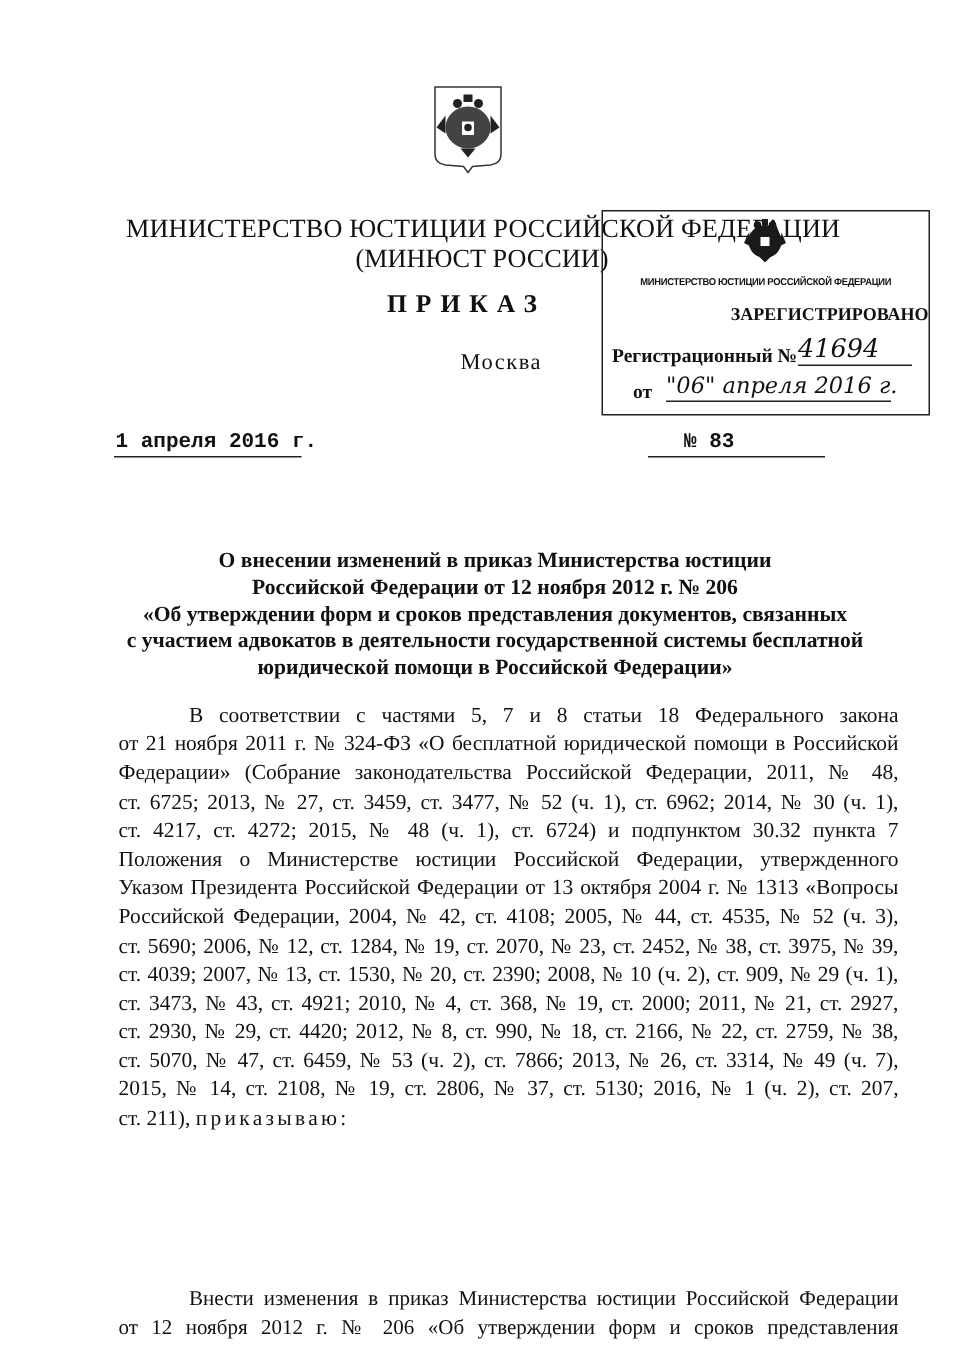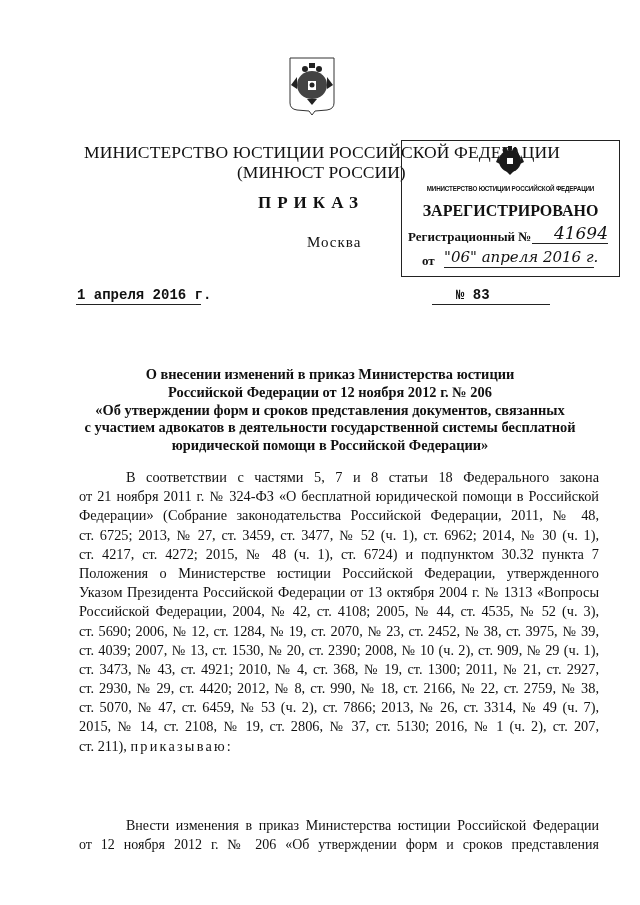--- a/index.html
+++ b/index.html
@@ -10,37 +10,37 @@
   .prikaz { position: absolute; left: 258px; top: 193px; font-size: 17px; font-weight: bold; letter-spacing: 6px; white-space: nowrap; }
   .city { position: absolute; left: 278px; top: 234px; font-size: 15px; letter-spacing: 1px; white-space: nowrap; margin-left: 29px; }
   .date { position: absolute; left: 77px; top: 287px; font-family: "Liberation Mono", monospace; font-size: 14px; font-weight: bold; white-space: nowrap; }
   .date-line { position: absolute; left: 76px; top: 304px; width: 125px; height: 1px; background: #222; }
   .number { position: absolute; left: 456px; top: 287px; font-family: "Liberation Mono", monospace; font-size: 14px; font-weight: bold; white-space: nowrap; text-align: right; }
   .number-line { position: absolute; left: 432px; top: 304px; width: 118px; height: 1px; background: #222; }
 
   .stamp { position: absolute; left: 401px; top: 140px; width: 217px; height: 135px; border: 1.5px solid #222; background: transparent; }
   .stamp-emblem { position: absolute; left: 94px; top: 4px; width: 28px; height: 30px; }
   .stamp-ministry { position: absolute; left: 0; width: 100%; top: 44px; text-align: center; font-family: "Liberation Sans", sans-serif; font-size: 6.6px; font-weight: bold; letter-spacing: -0.2px; white-space: nowrap; transform: scaleX(0.95); }
-  .stamp-registered { position: absolute; left: 0; width: 100%; top: 61px; text-align: center; font-family: "Liberation Serif", serif; font-size: 16px; font-weight: bold; white-space: nowrap; }
+  .stamp-registered { position: absolute; left: 0; width: 100%; top: 61px; text-align: right; font-family: "Liberation Serif", serif; font-size: 12px; font-weight: bold; white-space: nowrap; }
   .stamp-regnum { position: absolute; left: 6px; top: 88px; font-family: "Liberation Serif", serif; font-size: 13px; font-weight: bold; white-space: nowrap; }
-  .stamp-regnum-val { position: absolute; left: 130px; top: 82px; width: 76px; font-family: "DejaVu Serif", serif; font-style: italic; font-size: 17px; border-bottom: 1.5px solid #222; text-align: right; line-height: 20px; }
+  .stamp-regnum-val { position: absolute; left: 130px; top: 82px; width: 76px; font-family: "DejaVu Serif", serif; font-style: italic; font-size: 17px; border-bottom: 1.5px solid #222; text-align: left; line-height: 20px; }
   .stamp-date-label { position: absolute; left: 20px; top: 112px; font-size: 13px; font-weight: bold; white-space: nowrap; }
   .stamp-date-val { position: absolute; left: 42px; top: 106px; width: 150px; font-family: "DejaVu Serif", serif; font-style: italic; font-size: 15px; white-space: nowrap; border-bottom: 1.5px solid #222; line-height: 20px; }
 
   .title { position: absolute; left: 60px; width: 540px; top: 366px; text-align: center; font-weight: bold; font-size: 14.4px; line-height: 17.8px; }
   .title div { white-space: nowrap; }
 
   .body { position: absolute; left: 79px; width: 520px; top: 468px; font-size: 14.3px; line-height: 19.2px; }
   .body .line { text-align: justify; text-align-last: justify; white-space: nowrap; height: 19.2px; overflow: visible; }
   .body .line.indent { padding-left: 47px; }
   .body .line.last { text-align-last: left; }
   .body .line span { white-space: normal; }
   .para2 { position: absolute; left: 79px; width: 520px; top: 817px; font-size: 14px; line-height: 18.5px; }
   .para2 .line { text-align: justify; text-align-last: justify; white-space: nowrap; height: 18.5px; }
-  .para2 .line.indent { padding-left: 47px; }
+  .para2 .line.indent { padding-left: 47px; margin-top: 41px; }
   .spaced { letter-spacing: 2.2px; }
 </style>
 </head>
 <body>
 
 <svg class="emblem" viewBox="0 0 50 62">
   <path d="M3 3 H47 V48 Q47 54 40 55 L28 56 L25 60 L22 56 L10 55 Q3 54 3 48 Z" fill="none" stroke="#333" stroke-width="1"></path>
   <g fill="#222">
     <ellipse cx="25" cy="30" rx="15" ry="14" opacity="0.85"></ellipse>
     <circle cx="18" cy="14" r="3"></circle>
@@ -96,21 +96,21 @@
   <div class="line indent">В соответствии с частями 5, 7 и 8 статьи 18 Федерального закона</div>
   <div class="line">от 21 ноября 2011 г. № 324-ФЗ «О бесплатной юридической помощи в Российской</div>
   <div class="line">Федерации» (Собрание законодательства Российской Федерации, 2011, № 48,</div>
   <div class="line">ст. 6725; 2013, № 27, ст. 3459, ст. 3477, № 52 (ч. 1), ст. 6962; 2014, № 30 (ч. 1),</div>
   <div class="line">ст. 4217, ст. 4272; 2015, № 48 (ч. 1), ст. 6724) и подпунктом 30.32 пункта 7</div>
   <div class="line">Положения о Министерстве юстиции Российской Федерации, утвержденного</div>
   <div class="line">Указом Президента Российской Федерации от 13 октября 2004 г. № 1313 «Вопросы</div>
   <div class="line">Российской Федерации, 2004, № 42, ст. 4108; 2005, № 44, ст. 4535, № 52 (ч. 3),</div>
   <div class="line">ст. 5690; 2006, № 12, ст. 1284, № 19, ст. 2070, № 23, ст. 2452, № 38, ст. 3975, № 39,</div>
   <div class="line">ст. 4039; 2007, № 13, ст. 1530, № 20, ст. 2390; 2008, № 10 (ч. 2), ст. 909, № 29 (ч. 1),</div>
-  <div class="line">ст. 3473, № 43, ст. 4921; 2010, № 4, ст. 368, № 19, ст. 1300; 2011, № 21, ст. 2927,</div>
+  <div class="line">ст. 3473, № 43, ст. 4921; 2010, № 4, ст. 368, № 19, ст. 2000; 2011, № 21, ст. 2927,</div>
   <div class="line">ст. 2930, № 29, ст. 4420; 2012, № 8, ст. 990, № 18, ст. 2166, № 22, ст. 2759, № 38,</div>
   <div class="line">ст. 5070, № 47, ст. 6459, № 53 (ч. 2), ст. 7866; 2013, № 26, ст. 3314, № 49 (ч. 7),</div>
   <div class="line">2015, № 14, ст. 2108, № 19, ст. 2806, № 37, ст. 5130; 2016, № 1 (ч. 2), ст. 207,</div>
   <div class="line last">
     <span>ст. 211),</span>
     <span class="spaced">приказываю:</span>
   </div>
 </div>
 
 <div class="para2">

